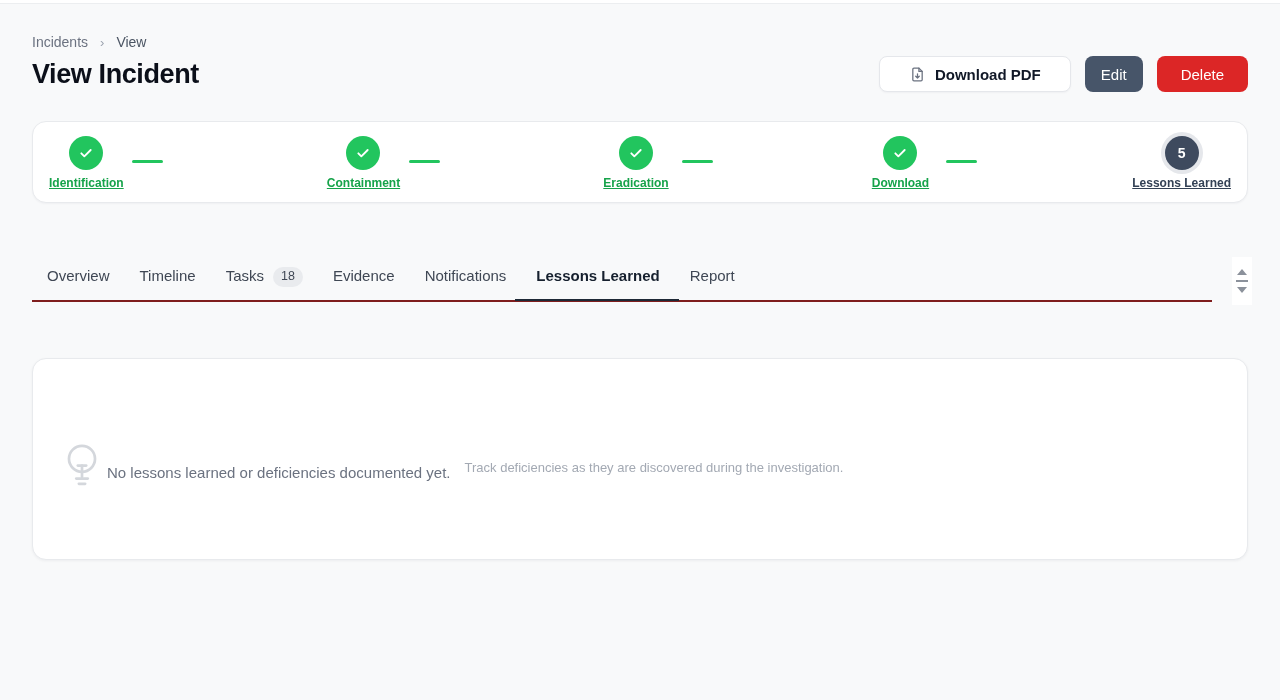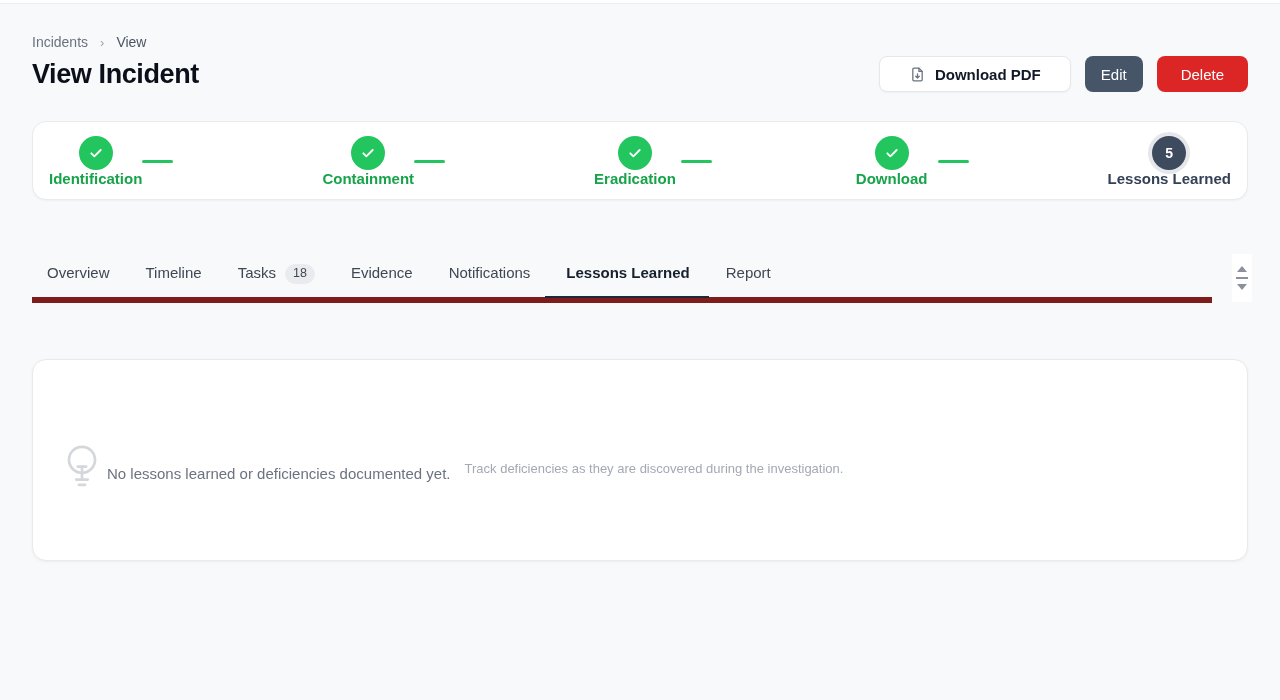--- a/index.html
+++ b/index.html
@@ -32,28 +32,28 @@
 
   
   .stepper-card { margin-top:29px; background:#fff; border:1px solid #e8eaed; border-radius:14px;
                   box-shadow:0 1px 2px rgba(16,24,40,.04); padding:14px 16px 12px;
                   display:flex; justify-content:space-between; }
   .step { position:relative; display:flex; flex-direction:column; align-items:center; }
   .step-circle { width:34px; height:34px; border-radius:50%; display:flex; align-items:center;
                  justify-content:center; background:var(--success); }
   .step.current .step-circle { background:var(--current-step); box-shadow:0 0 0 4px #e5e7eb;
                                color:#fff; font-size:14px; font-weight:600; }
-  .step-label { font-size:15px; font-weight:600; color:var(--success-text); white-space:nowrap; }
+  .step-label { margin-top:6px; font-size:12px; font-weight:600; color:var(--success-text); white-space:nowrap;text-decoration:underline; }
   .step.current .step-label { color:#334155; }
   .connector { position:absolute; top:24px; left:calc(50% + 46px); width:31px; height:3px;
                background:var(--success); border-radius:99px; }
 
   
   .tabs-wrap { position:relative; margin-top:64px; }
-  .tabs-row { display:flex; gap:6px; border-bottom:6px solid #7f1d1d; margin-right:36px; }
+  .tabs-row { display:flex; border-bottom:2px solid #7f1d1d; margin-right:36px; }
   .tab { padding:0 15px 13px; font-size:15px; font-weight:500; color:#3f4754; position:relative;
          cursor:pointer; white-space:nowrap; display:flex; align-items:flex-start; }
   .tab.active { color:#16202e; font-weight:600; }
   .tab.active::after { content:""; position:absolute; left:-6px; right:-4px; bottom:-1px;
                        height:2px; background:var(--active-tab-underline); }
   .tab-badge { margin-left:9px; background:#e9ebee; border-radius:999px; padding:2px 8px 3px;
                font-size:12.5px; font-weight:500; color:#3f4754; line-height:1.2; }
   .scroll-widget { position:absolute; right:-4px; top:-10px; width:20px; height:48px;
                    background:#fff; display:flex; flex-direction:column; align-items:center;
                    justify-content:center; gap:5px; cursor:pointer; }

